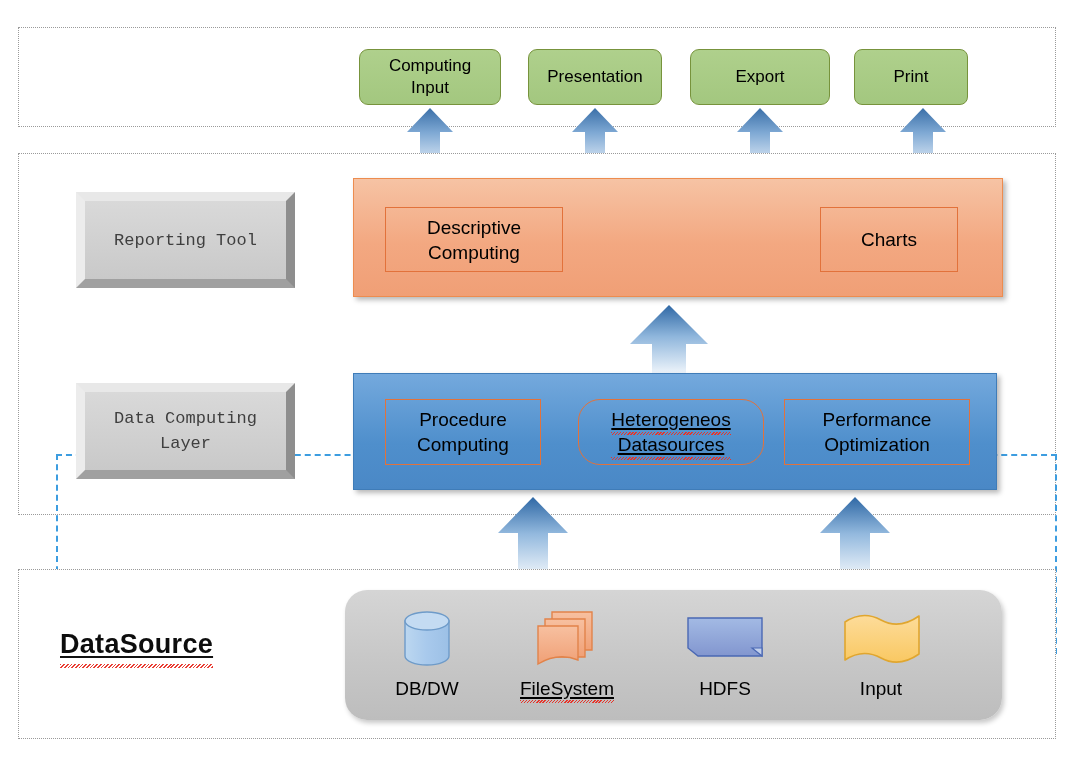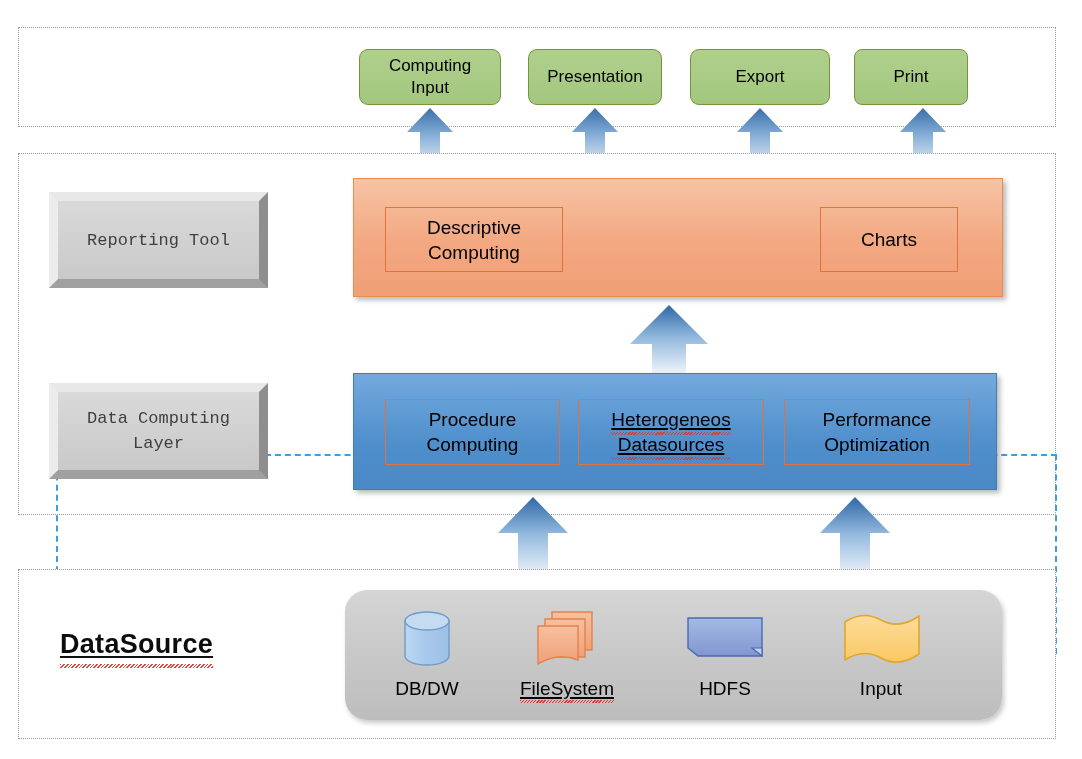--- a/index.html
+++ b/index.html
@@ -129,20 +129,21 @@
     border-right:  9px solid #8e8e8e;
     border-bottom: 9px solid #a0a0a0;
     display: flex;
     align-items: center;
     justify-content: center;
     color: #3f3f3f;
     font-family: "Liberation Mono", "DejaVu Sans Mono", monospace;
     font-size: 17px;
     line-height: 25px;
     text-align: center;
+    margin-left: 27px;
   }
   #bevel-reporting-tool { left: 49px; top: 192px; width: 219px; height: 96px; }
   #bevel-data-layer     { left: 49px; top: 383px; width: 219px; height: 96px; }
 
   
   .layer-panel {
     position: absolute;
     box-sizing: border-box;
     display: flex;
     align-items: center;
@@ -172,22 +173,22 @@
     justify-content: center;
     text-align: center;
     background: transparent;
   }
   .sub-box span { display: block; }
 
   #sub-descriptive { left: 385px; top: 207px; width: 178px; height: 65px; }
   #sub-layout      { left: 611px; top: 207px; width: 138px; height: 65px; }
   #sub-charts      { left: 820px; top: 207px; width: 138px; height: 65px; }
 
-  #sub-procedure   { left: 385px; top: 399px; width: 175px; height: 66px; }
-  #sub-hetero      { left: 578px; top: 399px; width: 186px; height: 66px; }
+  #sub-procedure   { left: 385px; top: 399px; width: 156px; height: 66px; }
+  #sub-hetero      { left: 578px; top: 399px; width: 186px; height: 66px; border-radius: 22px; }
   #sub-performance { left: 784px; top: 399px; width: 186px; height: 66px; }
 
   
   .arrow {
     position: absolute;
   }
   .arrow svg { display: block; }
 
   
   #ds-tray {

